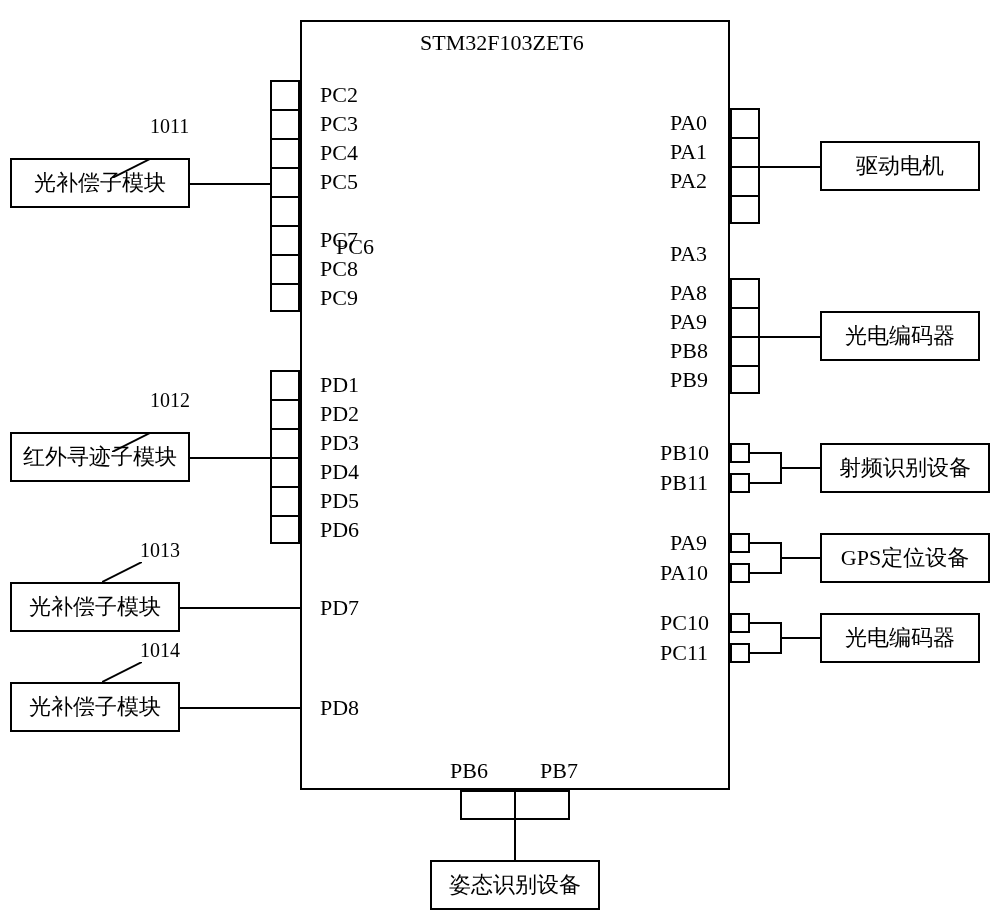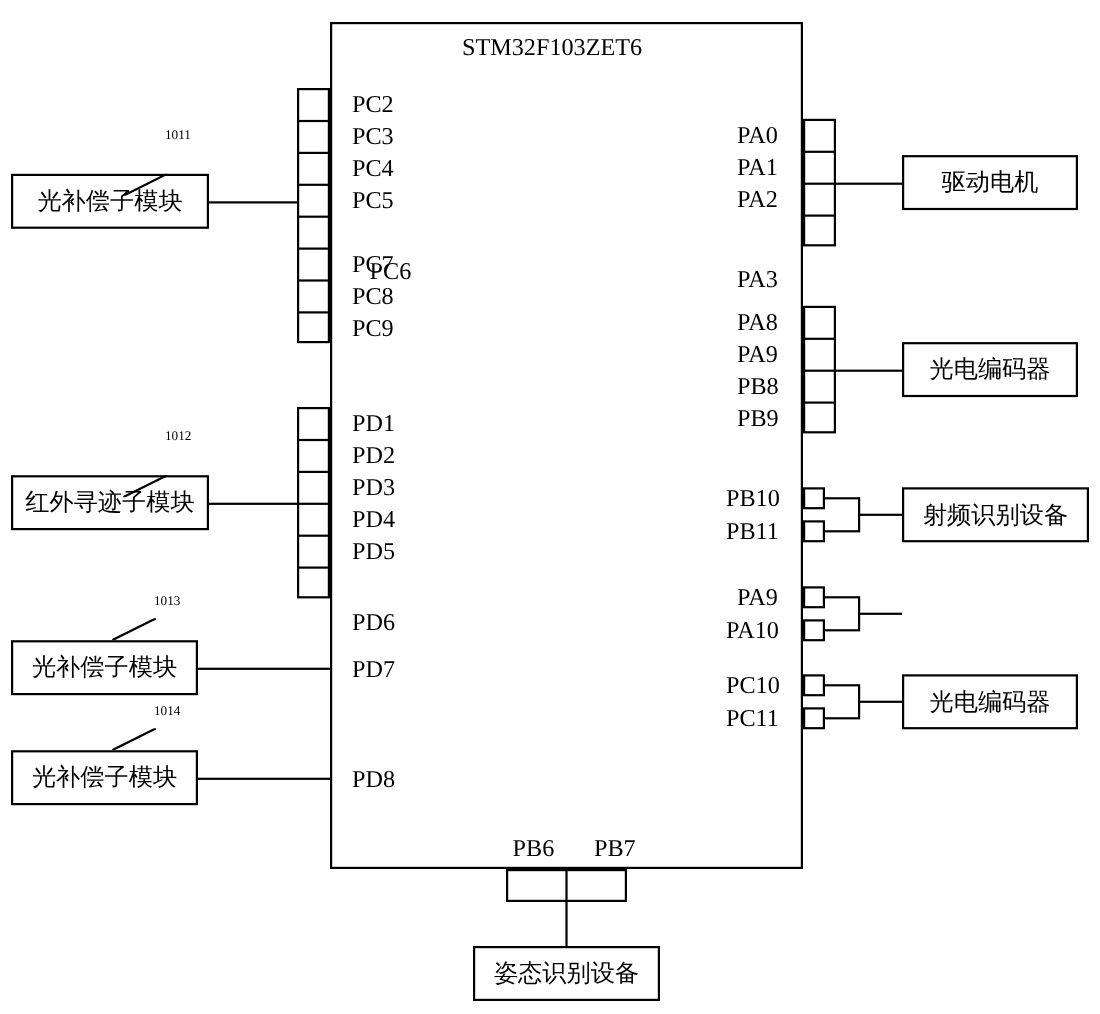--- a/index.html
+++ b/index.html
@@ -57,21 +57,21 @@
     height: 2px;
     background: #000;
   }
   .vline {
     position: absolute;
     width: 2px;
     background: #000;
   }
   .num-label {
     position: absolute;
-    font-size: 12px;
+    font-size: 20px;
   }
 </style>
 </head>
 <body>
 
 <div class="canvas">
 
   <div class="box" style="left:300px; top:20px; width:430px; height:770px;"></div>
   <div class="pin-label" style="left:420px; top:30px;">STM32F103ZET6</div>
 
@@ -111,21 +111,21 @@
   <div class="hline" style="left:270px; top:399px; width:30px;"></div>
   <div class="hline" style="left:270px; top:428px; width:30px;"></div>
   <div class="hline" style="left:270px; top:457px; width:30px;"></div>
   <div class="hline" style="left:270px; top:486px; width:30px;"></div>
   <div class="hline" style="left:270px; top:515px; width:30px;"></div>
   <div class="pin-label" style="left:320px; top:372px;">PD1</div>
   <div class="pin-label" style="left:320px; top:401px;">PD2</div>
   <div class="pin-label" style="left:320px; top:430px;">PD3</div>
   <div class="pin-label" style="left:320px; top:459px;">PD4</div>
   <div class="pin-label" style="left:320px; top:488px;">PD5</div>
-  <div class="pin-label" style="left:320px; top:517px;margin-top:36px;">PD6</div>
+  <div class="pin-label" style="left:320px; top:517px;">PD6</div>
 
   <div class="module-box" style="left:10px; top:432px; width:180px; height:50px;">
       <span>红外寻迹子模块</span>
     </div>
   <div class="num-label" style="left:150px; top:389px;">1012</div>
   <div style="position:absolute; left:112px; top:432px; width:40px; height:20px;">
     <svg width="40" height="20">
         <line x1="0" y1="20" x2="40" y2="0" stroke="#000" stroke-width="2"></line>
       </svg>
   </div>
@@ -191,38 +191,41 @@
 
   <div class="hline" style="left:750px; top:452px; width:30px;"></div>
   <div class="hline" style="left:750px; top:482px; width:30px;"></div>
   <div class="vline" style="left:780px; top:452px; height:32px;"></div>
   <div class="hline" style="left:780px; top:467px; width:40px;"></div>
 
   <div class="tiny-box" style="left:730px; top:533px;"></div>
   <div class="tiny-box" style="left:730px; top:563px;"></div>
   <div class="pin-label" style="left:670px; top:530px;">PA9</div>
   <div class="pin-label" style="left:660px; top:560px;">PA10</div>
+  <div class="module-box" style="left:820px; top:533px; width:170px; height:50px;">
+      <span>GPS定位设备</span>
+    </div>
   <div class="hline" style="left:750px; top:542px; width:30px;"></div>
   <div class="hline" style="left:750px; top:572px; width:30px;"></div>
   <div class="vline" style="left:780px; top:542px; height:32px;"></div>
   <div class="hline" style="left:780px; top:557px; width:40px;"></div>
 
   <div class="tiny-box" style="left:730px; top:613px;"></div>
   <div class="tiny-box" style="left:730px; top:643px;"></div>
   <div class="pin-label" style="left:660px; top:610px;">PC10</div>
   <div class="pin-label" style="left:660px; top:640px;">PC11</div>
   <div class="module-box" style="left:820px; top:613px; width:160px; height:50px;">
       <span>光电编码器</span>
     </div>
   <div class="hline" style="left:750px; top:622px; width:30px;"></div>
   <div class="hline" style="left:750px; top:652px; width:30px;"></div>
   <div class="vline" style="left:780px; top:622px; height:32px;"></div>
   <div class="hline" style="left:780px; top:637px; width:40px;"></div>
 
-  <div class="pin-label" style="left:466px; top:758px;">PB6</div>
+  <div class="pin-label" style="left:450px; top:758px;">PB6</div>
   <div class="pin-label" style="left:540px; top:758px;">PB7</div>
   <div class="pin-rect" style="left:460px; top:790px; width:110px; height:30px;"></div>
   <div class="vline" style="left:514px; top:790px; height:30px;"></div>
 
   <div class="module-box" style="left:430px; top:860px; width:170px; height:50px;">
       <span>姿态识别设备</span>
     </div>
   <div class="vline" style="left:514px; top:820px; height:40px;"></div>
 
 </div>

